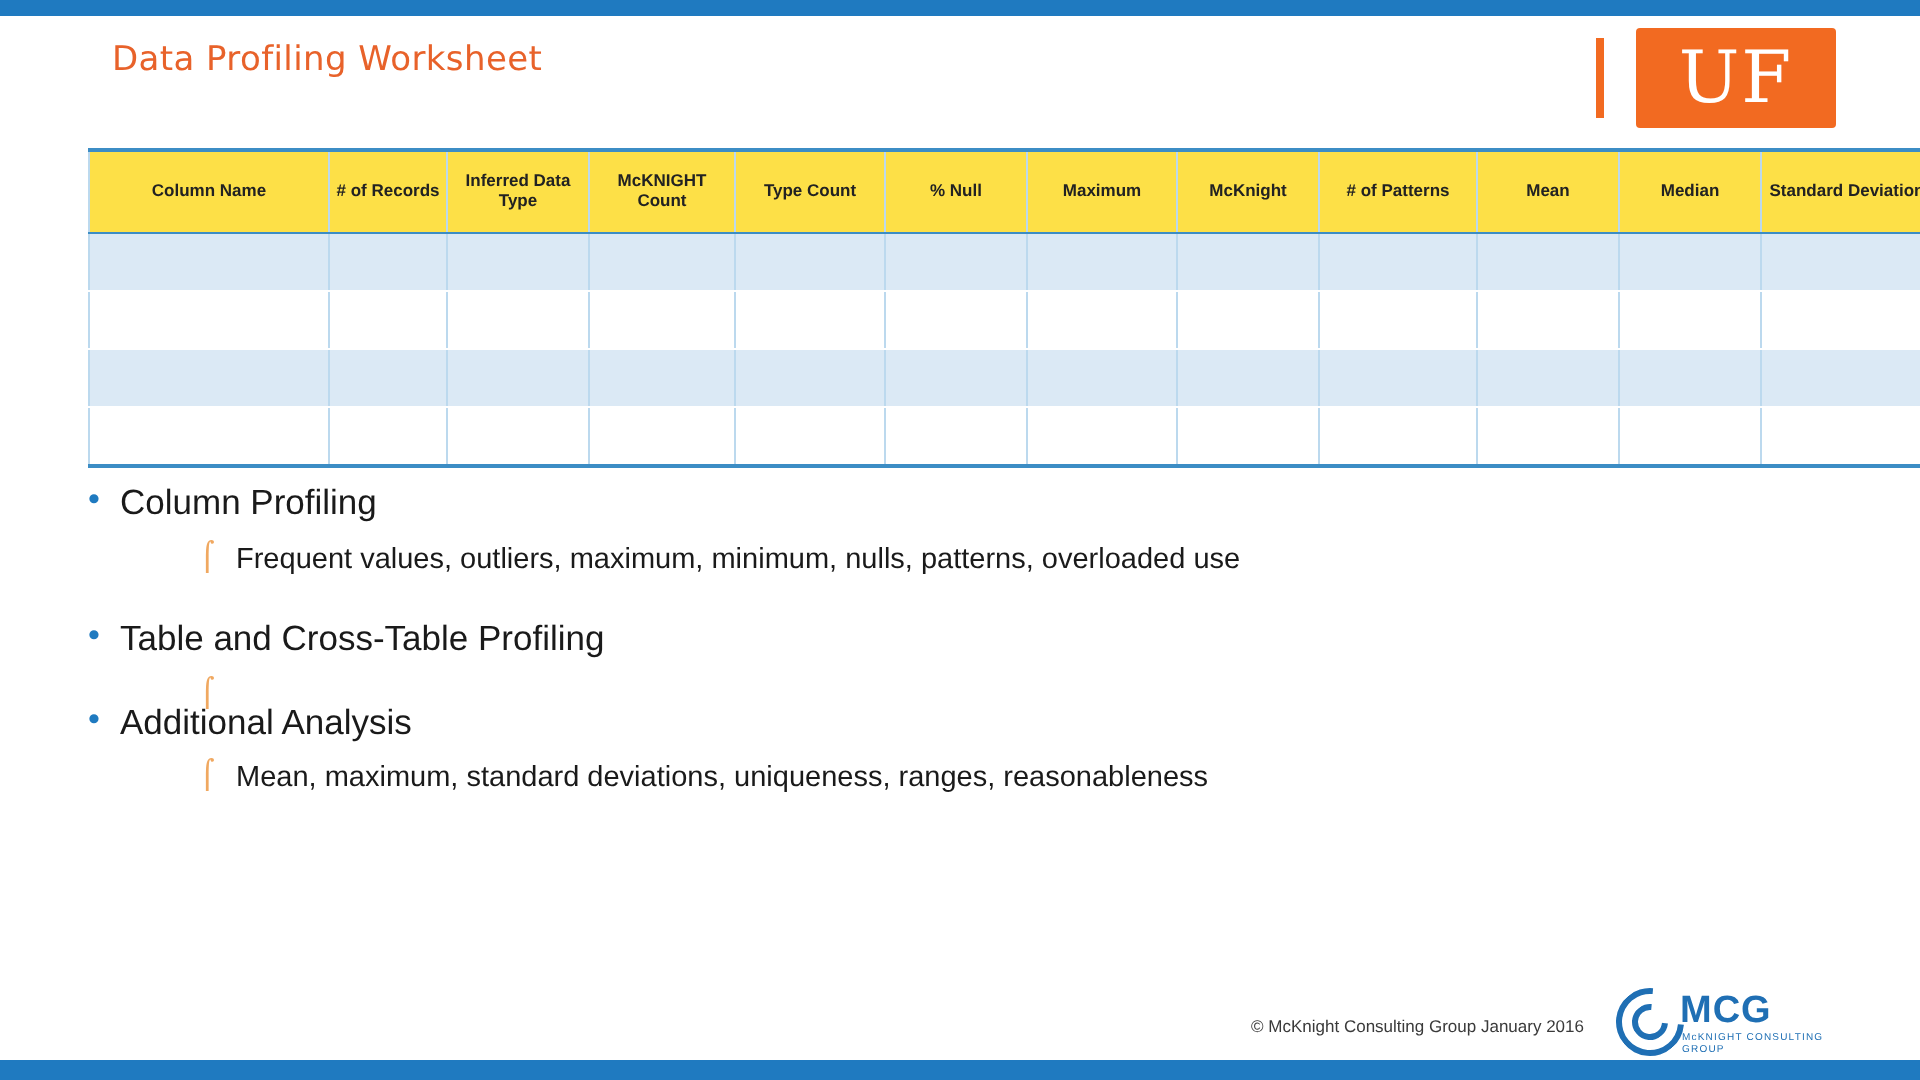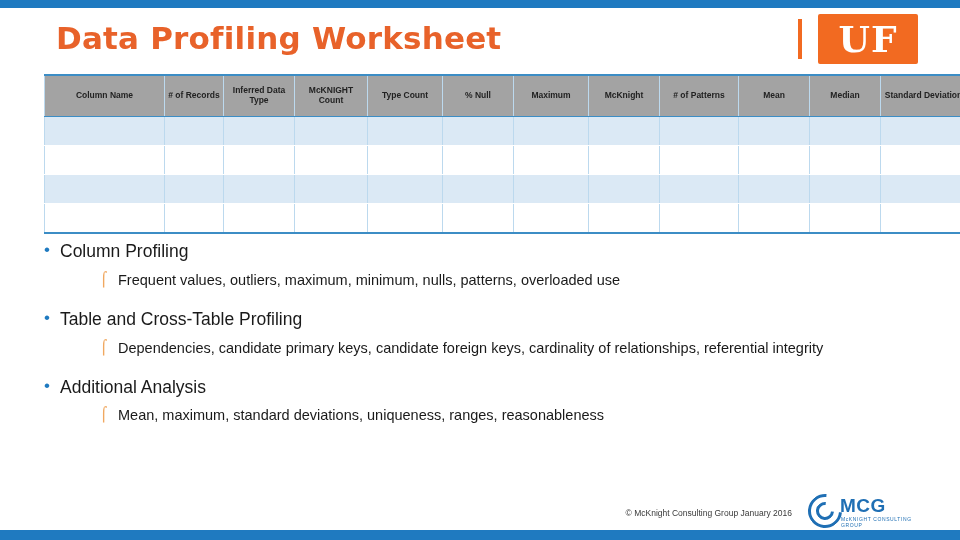--- a/index.html
+++ b/index.html
@@ -13,51 +13,51 @@
   .top-bar{
     position:absolute;left:0;top:0;width:960px;height:8px;
     background:#1f7ac0;
   }
   .bottom-bar{
     position:absolute;left:0;bottom:0;width:960px;height:10px;
     background:#1f7ac0;
   }
   .title{
     position:absolute;left:56px;top:20px;
-    font-size:31px;font-weight:bold;color:#e8622a;
+    font-size:17px;font-weight:normal;color:#e8622a;
     letter-spacing:0.2px;
     font-family:"DejaVu Sans", sans-serif;
   }
   
   .uf-logo{
     position:absolute;right:42px;top:14px;width:120px;height:50px;
   }
   .uf-bar{
     position:absolute;left:0;top:5px;width:4px;height:40px;background:#f26a21;
   }
   .uf-badge{
     position:absolute;left:20px;top:0;width:100px;height:50px;
     background:#f26a21;border-radius:2px;
   }
   .uf-text{
     position:absolute;left:0;top:0;width:100px;height:50px;
-    color:#ffffff;font-size:36px;font-weight:bold;
+    color:#ffffff;font-size:36px;font-weight:normal;
     font-family:"DejaVu Serif", serif;
     display:flex;align-items:center;justify-content:center;
     letter-spacing:1px;
   }
   
   .tbl{
     position:absolute;left:44px;top:74px;width:872px;
     border-collapse:collapse;
     table-layout:fixed;
   }
   .tbl th{
     font-size:8.5px;font-weight:bold;color:#222;
-    background:#a3a3a3;
+    background:#fde047;
     text-align:center;
     vertical-align:middle;
     height:38px;
     padding:1px 2px;
     border-top:2px solid #3c8dc5;
     border-bottom:1px solid #3c8dc5;
     border-left:1px solid #bcd9ee;
     border-right:1px solid #bcd9ee;
     line-height:1.15;
   }
@@ -230,21 +230,20 @@
     </div>
   </div>
 
   <div class="blk">
     <div class="lvl1">
       <span class="b">•</span>
       <span>Table and Cross-Table Profiling</span>
     </div>
     <div class="lvl2">
       <span class="b">⌠</span>
-      <span>Dependencies, candidate primary keys, candidate foreign keys, cardinality of relationships, referential integrity</span>
     </div>
   </div>
 
   <div class="blk">
     <div class="lvl1">
       <span class="b">•</span>
       <span>Additional Analysis</span>
     </div>
     <div class="lvl2">
       <span class="b">⌠</span>

